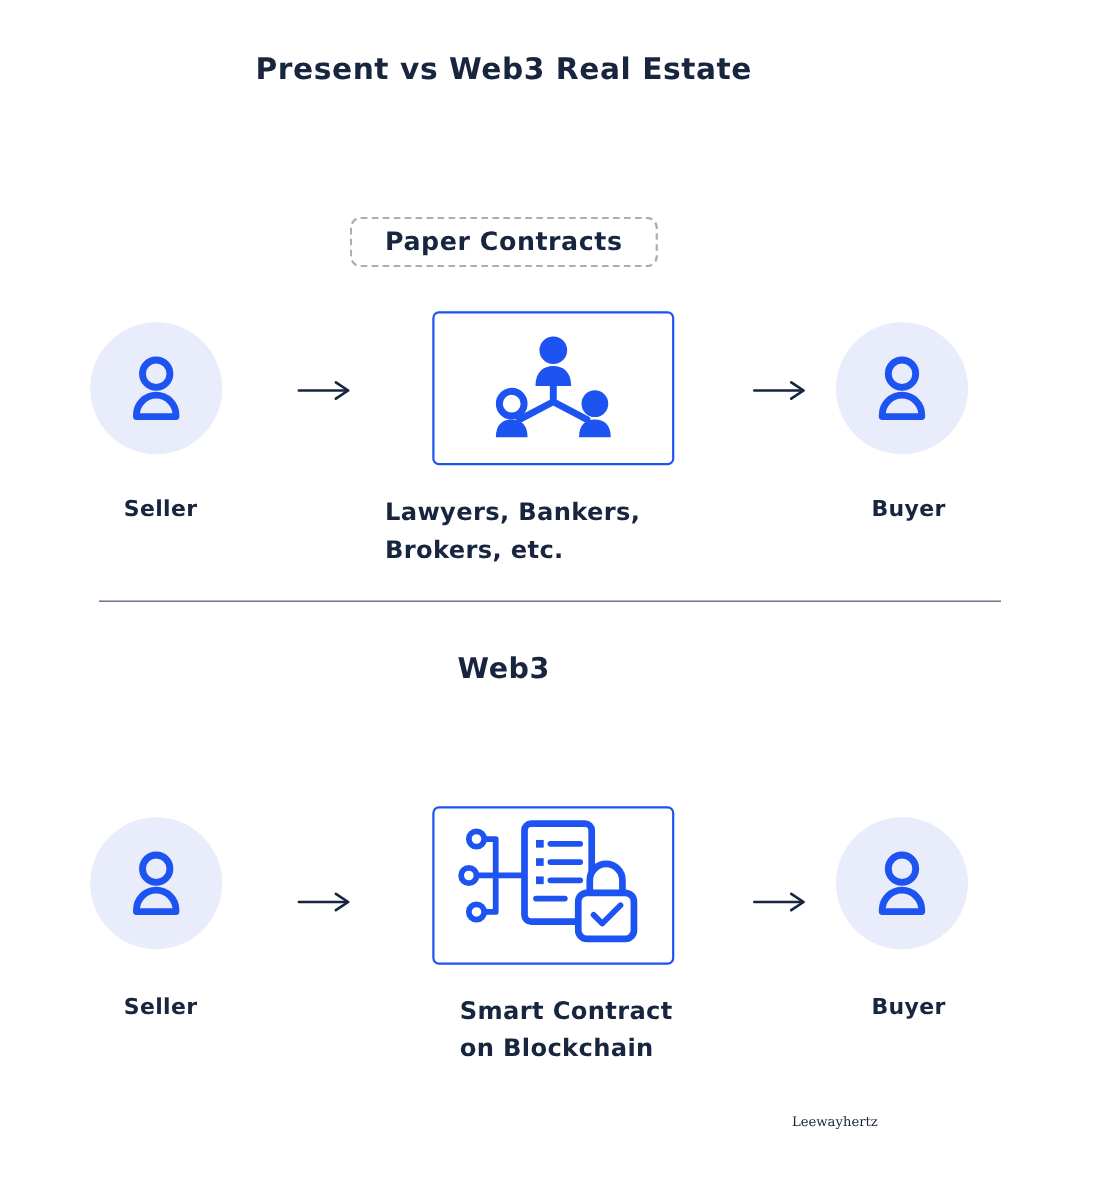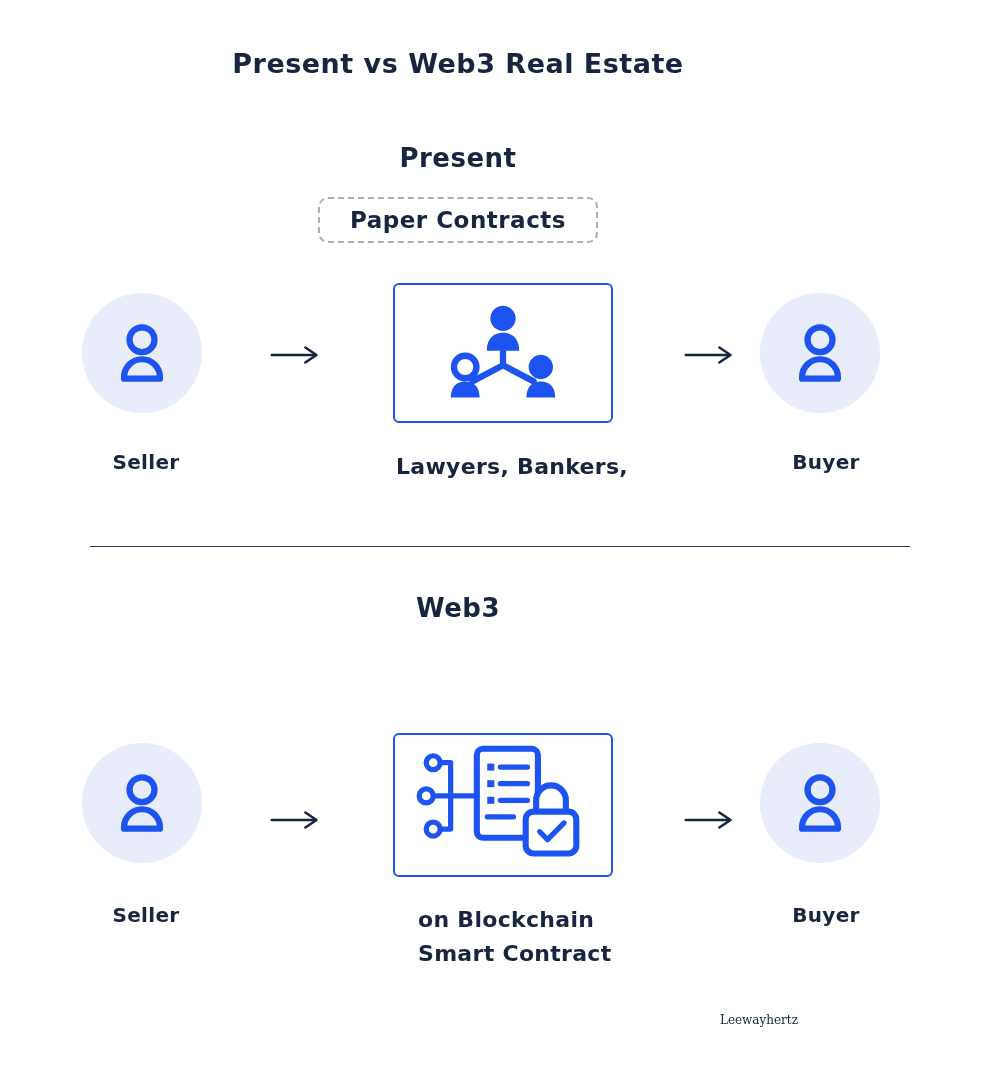--- a/index.html
+++ b/index.html
@@ -75,40 +75,39 @@
     color:var(--navy);letter-spacing:.3px;
   }
   .label.seller1{left:66px;top:450px;width:160px;text-align:center;}
   .label.buyer1{left:746px;top:450px;width:160px;text-align:center;}
   .label.seller2{left:66px;top:903px;width:160px;text-align:center;}
   .label.buyer2{left:746px;top:903px;width:160px;text-align:center;}
   .caption{
     position:absolute;font-size:22px;font-weight:700;
     color:var(--navy);line-height:1.55;letter-spacing:.3px;
   }
-  .caption.c1{left:372px;top:450px;width:280px;text-align:center;}
+  .caption.c1{left:350px;top:450px;width:280px;text-align:left;}
   .caption.c2{left:418px;top:903px;width:260px;text-align:left;}
   .divider{
     position:absolute;left:90px;top:546px;width:820px;height:1px;
     background:#31415e;
   }
   .watermark{
     position:absolute;right:118px;top:1013px;
     font-family:"DejaVu Serif","Liberation Serif",serif;
     font-size:12px;color:var(--navy);
   }
 </style>
 </head>
 <body>
 
 <div class="canvas">
 
   <div class="title">Present vs Web3 Real Estate</div>
 
-  <div class="heading s1">Present</div>
 
   <div class="badge s1">
     <span>Paper Contracts</span>
   </div>
 
   <div class="avatar seller1">
     <svg viewBox="0 0 100 100">
       <circle cx="50" cy="33" r="16" fill="none" stroke="currentColor" stroke-width="8"></circle>
       <path d="M27 83 v-2 a23 23 0 0 1 46 0 v2 z" fill="none" stroke="currentColor" stroke-width="8" stroke-linejoin="round"></path>
     </svg>
@@ -148,20 +147,21 @@
     <svg viewBox="0 0 100 100">
       <circle cx="50" cy="33" r="16" fill="none" stroke="currentColor" stroke-width="8"></circle>
       <path d="M27 83 v-2 a23 23 0 0 1 46 0 v2 z" fill="none" stroke="currentColor" stroke-width="8" stroke-linejoin="round"></path>
     </svg>
   </div>
 
   <div class="label seller1">Seller</div>
 
   <div class="caption c1">
     <div>Lawyers, Bankers,</div>
+    <div>Brokers, etc.</div>
   </div>
 
   <div class="label buyer1">Buyer</div>
 
   <div class="divider"></div>
 
   <div class="heading s2">Web3</div>
 
 
   <div class="avatar seller2">
@@ -212,21 +212,21 @@
   <div class="avatar buyer2">
     <svg viewBox="0 0 100 100">
       <circle cx="50" cy="33" r="16" fill="none" stroke="currentColor" stroke-width="8"></circle>
       <path d="M27 83 v-2 a23 23 0 0 1 46 0 v2 z" fill="none" stroke="currentColor" stroke-width="8" stroke-linejoin="round"></path>
     </svg>
   </div>
 
   <div class="label seller2">Seller</div>
 
   <div class="caption c2">
+    <div>Smart Contract</div>
     <div>on Blockchain</div>
-    <div>Smart Contract</div>
   </div>
 
   <div class="label buyer2">Buyer</div>
 
   <div class="watermark">Leewayhertz</div>
 
 </div>
 
 </body></html>

